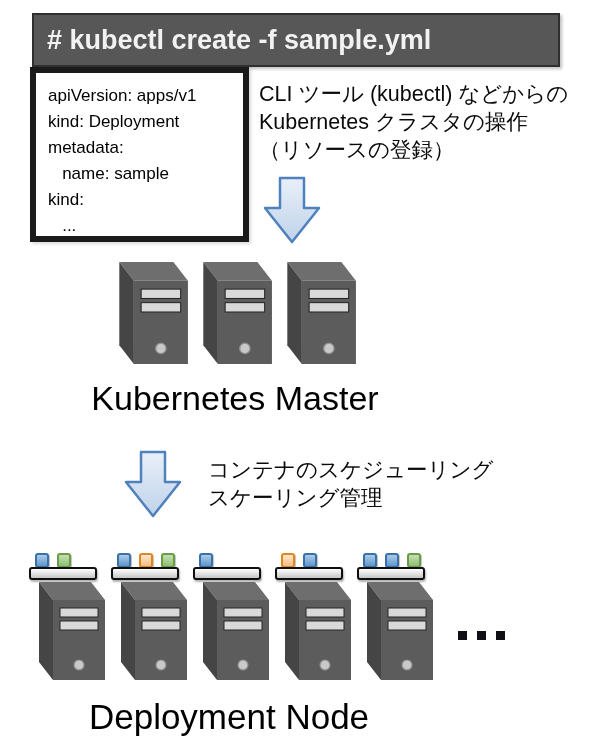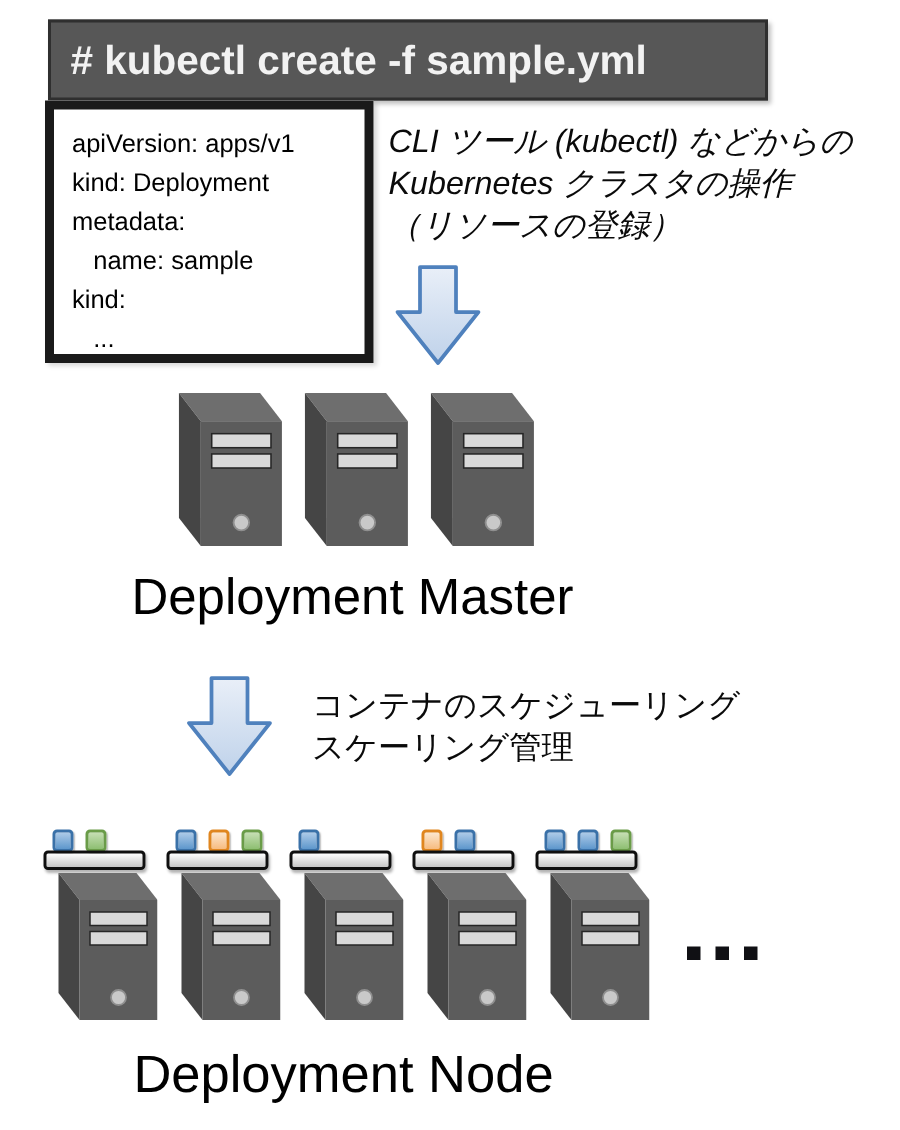--- a/index.html
+++ b/index.html
@@ -2,34 +2,34 @@
 <html><head>
 <meta charset="utf-8">
 <style>
   html,body{margin:0;padding:0;background:#fff;}
   .canvas{
     position:relative;width:600px;height:753px;background:#ffffff;overflow:hidden;
     font-family:"Liberation Sans", sans-serif;color:#000;
   }
   
   .cmd-bar{
-    position:absolute;left:32px;top:13px;width:480px;height:54px;box-sizing:border-box;
+    position:absolute;left:32px;top:13px;width:528px;height:54px;box-sizing:border-box;
     border:2px solid #2f2f2f;box-shadow:2px 2px 3px rgba(0,0,0,.25);
     line-height:50px;padding-left:13px;font-size:27px;font-weight:bold;white-space:nowrap;
   }
   
   .yaml-box{
     position:absolute;left:30px;top:67px;width:219px;height:175px;box-sizing:border-box;
     background:#fff;border:6px solid #8b5cf6;box-shadow:2px 2px 3px rgba(0,0,0,.15);
     padding:10px 0 0 12px;font-size:17px;line-height:26px;
   }
   .yaml-box div{white-space:pre;}
   
   .jp{position:absolute;font-size:21.5px;line-height:28px;white-space:pre-line;color:#0a0a0a;}
-  .jp1{left:259px;top:80px;font-style:italic;}
+  .jp1{left:259px;top:80px;}
   .jp2{left:208px;top:456px;}
   
   .arrow{position:absolute;width:58px;height:68px;}
   .arrow1{left:263px;top:176px;}
   .arrow2{left:124px;top:450px;}
   
   .master-row{position:absolute;left:113px;top:260px;display:flex;gap:9px;}
   .node-row{position:absolute;left:29px;top:553px;width:480px;height:130px;}
   .node{position:absolute;top:0;width:80px;height:130px;}
   .cbox{position:absolute;top:0;width:10px;height:11px;border:2px solid;border-radius:3px;
@@ -96,21 +96,21 @@
       </svg>
       <svg width="75" height="104" viewBox="0 0 72 100">
         <polygon points="6,2 58,2 72,20 20,20" fill="#6e6e6e"></polygon>
         <polygon points="6,2 20,20 20,100 6,82" fill="#454545"></polygon>
         <rect x="20" y="20" width="52" height="80" fill="#5c5c5c"></rect>
         <rect x="27" y="28" width="38" height="9" fill="#d9d9d9" stroke="#262626" stroke-width="1"></rect>
         <rect x="27" y="41" width="38" height="9" fill="#d9d9d9" stroke="#262626" stroke-width="1"></rect>
         <circle cx="46" cy="85" r="5" fill="#c9c9c9" stroke="#8f8f8f" stroke-width="1.2"></circle>
       </svg>
     </div>
-  <div class="big-label label-master">Deployment Master</div>
+  <div class="big-label label-master">Kubernetes Master</div>
 
   <div class="arrow arrow2"><svg width="58" height="68" viewBox="0 0 58 68">
         <defs>
           <linearGradient id="ag2" x1="0" y1="0" x2="0" y2="1">
             <stop offset="0" stop-color="#e9eff8"></stop>
             <stop offset="1" stop-color="#bfd2ea"></stop>
           </linearGradient>
         </defs>
         <path d="M17,2 L41,2 L41,32 L56,32 L29,66 L2,32 L17,32 Z" fill="url(#ag2)" stroke="#4f81bd" stroke-width="2.5" stroke-linejoin="round"></path>
       </svg></div>

